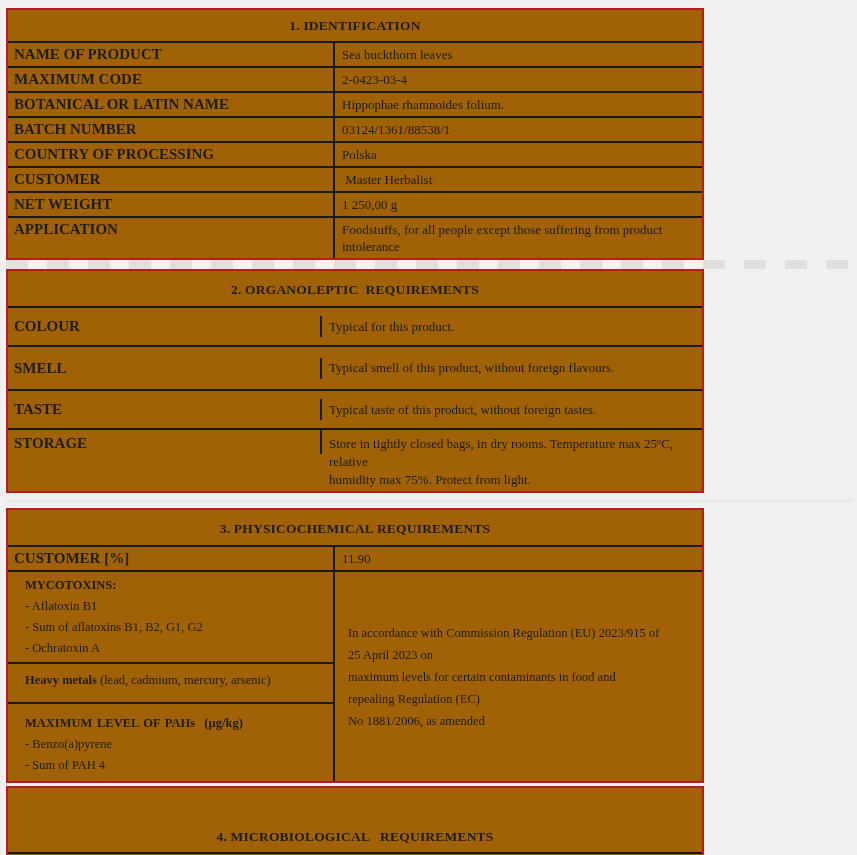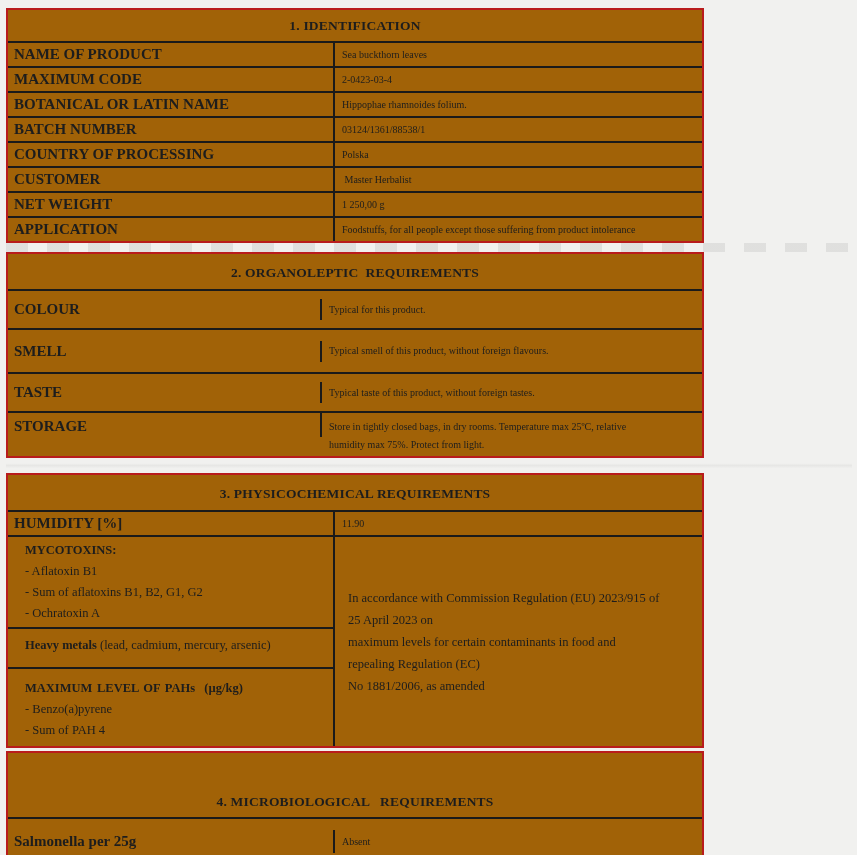--- a/index.html
+++ b/index.html
@@ -40,21 +40,21 @@
     box-sizing:border-box;
     border-right:2px solid #1a1a1a;
     font-weight:bold;
     font-size:15px;
     line-height:17px;
     padding:3px 4px 3px 6px;
     white-space:pre-wrap;
   }
   .val{
     flex:1;
-    font-size:10px;
+    font-size:13px;
     line-height:17px;
     padding:3px 8px 3px 7px;
     white-space:pre-wrap;
   }
   
   .s1 .lbl{width:327px;}
   .s1 .r0{min-height:24px}.s1 .r1{min-height:23px}.s1 .r2{min-height:24px}
   .s1 .r3{min-height:23px}.s1 .r4{min-height:44px}.s1 .r5{min-height:23px}
   .s1 .r6{min-height:24px}.s1 .r7{min-height:23px}.s1 .r8{min-height:23px}
   
@@ -157,21 +157,21 @@
       <div class="val">Store in tightly closed bags, in dry rooms. Temperature max 25ºC, relative
 humidity max 75%. Protect from light.</div>
     </div>
   </div>
 
   <div class="gap gap-2"></div>
 
   <div class="section s3">
     <div class="sec-title">3. PHYSICOCHEMICAL REQUIREMENTS</div>
     <div class="row r-humidity">
-      <div class="lbl">HUMIDITY [%]</div>
+      <div class="lbl">CUSTOMER [%]</div>
       <div class="val">11.90</div>
     </div>
     <div class="s3-body">
       <div class="s3-left">
         <div class="s3-cell cell-myco">
           <div class="cell-title">MYCOTOXINS:</div>
           <div class="cell-item">- Aflatoxin B1</div>
           <div class="cell-item">- Sum of aflatoxins B1, B2, G1, G2</div>
           <div class="cell-item">- Ochratoxin A</div>
         </div>

